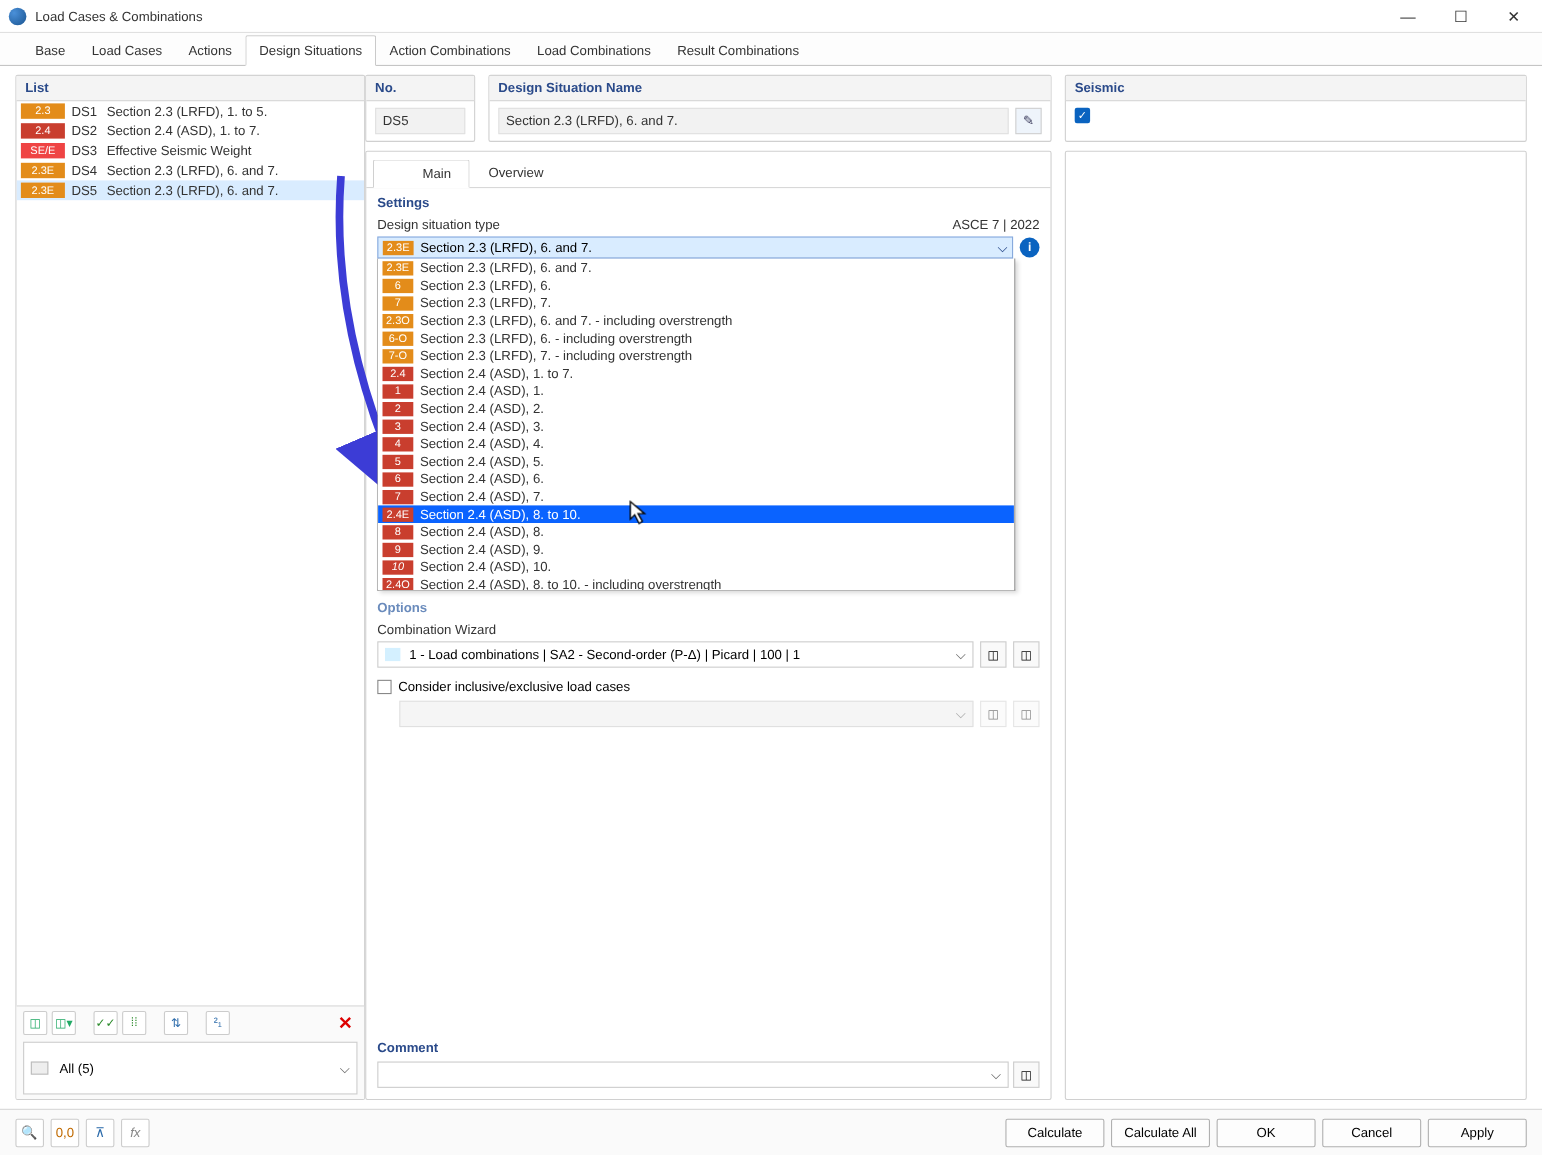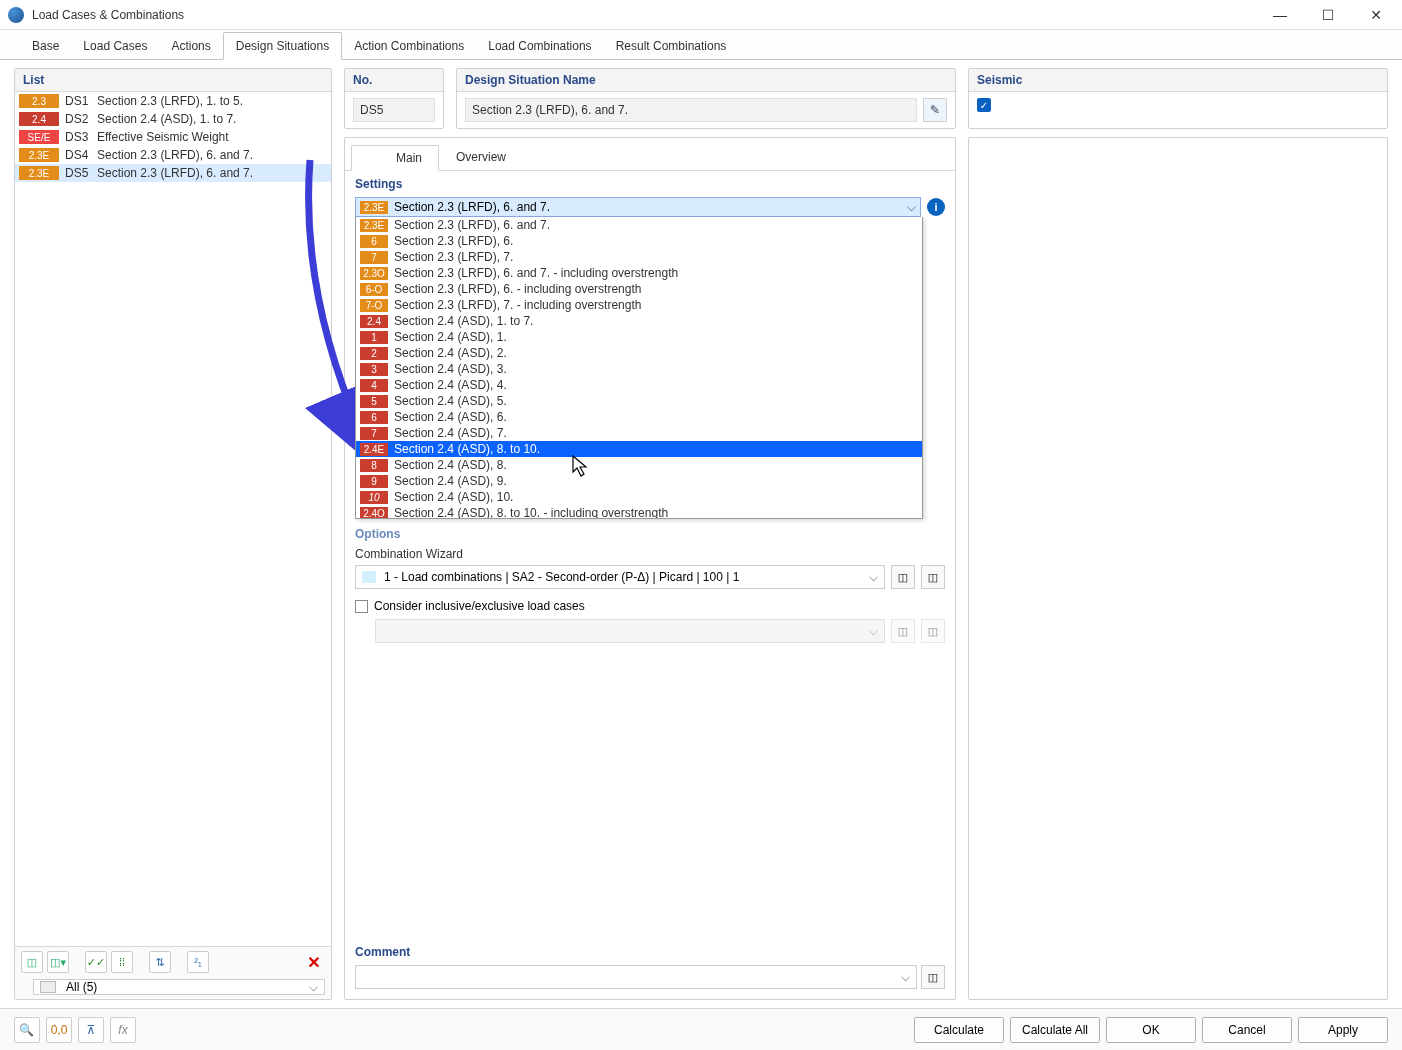--- a/index.html
+++ b/index.html
@@ -11,41 +11,41 @@
 .titlebar .title { flex: 1; color: #333; }
 .winbtns { display: flex; gap: 12px; }
 .winbtn { width: 36px; height: 24px; display:flex; align-items:center; justify-content:center; font-size:14px; color:#333; }
 
 
 .tabstrip { height: 30px; display: flex; align-items: flex-end; padding-left: 20px; border-bottom: 1px solid #c5c5c5; background:#fdfdfd;}
 .tab { padding: 6px 12px; color: #333; cursor: pointer; }
 .tab.active { border: 1px solid #c5c5c5; border-bottom: 1px solid #fff; border-radius: 2px 2px 0 0; background: #fff; position: relative; top: 1px; }
 
 
-.content { display: flex; height: calc(100% - 30px - 30px - 42px); padding: 8px 14px 8px 14px; gap: 12px; }
+.content { display: flex; height: calc(100% - 30px - 30px - 42px); padding: 8px 14px 8px 14px; }
 .left-col { width: 318px; display:flex; flex-direction:column; border:1px solid #d0d0d0; border-radius:2px;}
 .right-col { flex:1; display:flex; flex-direction:column; gap:8px;}
 
 
 .panel-h { background: #f4f4f4; border-bottom:1px solid #d8d8d8; padding: 4px 8px; color:#2a4a8a; font-weight:600; }
 
 
 .dslist { flex:1; overflow:auto; }
 .dsrow { display:flex; align-items:center; height:18px; padding: 0 4px; gap: 6px; cursor:pointer; }
 .dsrow.sel { background:#d9ecff; }
 .dsbadge { width: 40px; height:14px; display:flex; align-items:center; justify-content:center; font-size:10px; color:#fff; }
 .dsid { width: 26px; color:#333; }
 .dsname { color:#333; }
 
 
 .left-bottom { border-top:1px solid #d8d8d8; padding:4px 6px; display:flex; flex-direction:column; gap:6px; background:#fafafa;}
 .tb-row { display:flex; align-items:center; gap:4px; }
 .tb-btn { width:22px; height:22px; border:1px solid #ccc; border-radius:2px; background:#fff; display:flex; align-items:center; justify-content:center; font-size:11px; color:#2a6; }
 .tb-btn.red { color:#d00; font-weight:bold; border:none; background:none; font-size:16px;}
-.filter-sel { flex:1; border:1px solid #ccc; height:22px; padding:0 6px; display:flex; align-items:center; justify-content:space-between; background:#fff;margin-left:12px;}
+.filter-sel { flex:1; border:1px solid #ccc; height:22px; padding:16px 6px; display:flex; align-items:center; justify-content:space-between; background:#fff;}
 .filter-sel .sw { width:16px; height:12px; background:#eee; border:1px solid #bbb; margin-right:4px;}
 .chev { color:#666; }
 
 
 .right-top { display:flex; gap:12px; }
 .box { border:1px solid #d0d0d0; border-radius:2px; background:#fff; }
 .no-box { width: 100px; }
 .name-box { flex:1; }
 .active-box { width: 420px; }
 .box .panel-h { font-size:12px; }
@@ -217,20 +217,24 @@
 
     <div class="right-body">
       <div class="box main-box">
         <div class="innertabs" id="innertabs">
             <div class="innertab active">Main</div>
             <div class="innertab">Overview</div>
           </div>
 
         <div class="sect">
           <div class="sect-title">Settings</div>
+          <div class="label-row">
+            <span>Design situation type</span>
+            <span>ASCE 7 | 2022</span>
+          </div>
 
           <div class="flexrow">
             <div class="combo-wrap" style="flex:1">
               <div class="combo-sel">
                 <div class="dd-badge" id="sel-badge" style="background: rgb(227, 140, 26);">2.3E</div>
                 <span>Section 2.3 (LRFD), 6. and 7.</span>
                 <span class="chev">⌵</span>
               </div>
               <div class="dropdown" id="dropdown">
                   <div class="dd-row">

